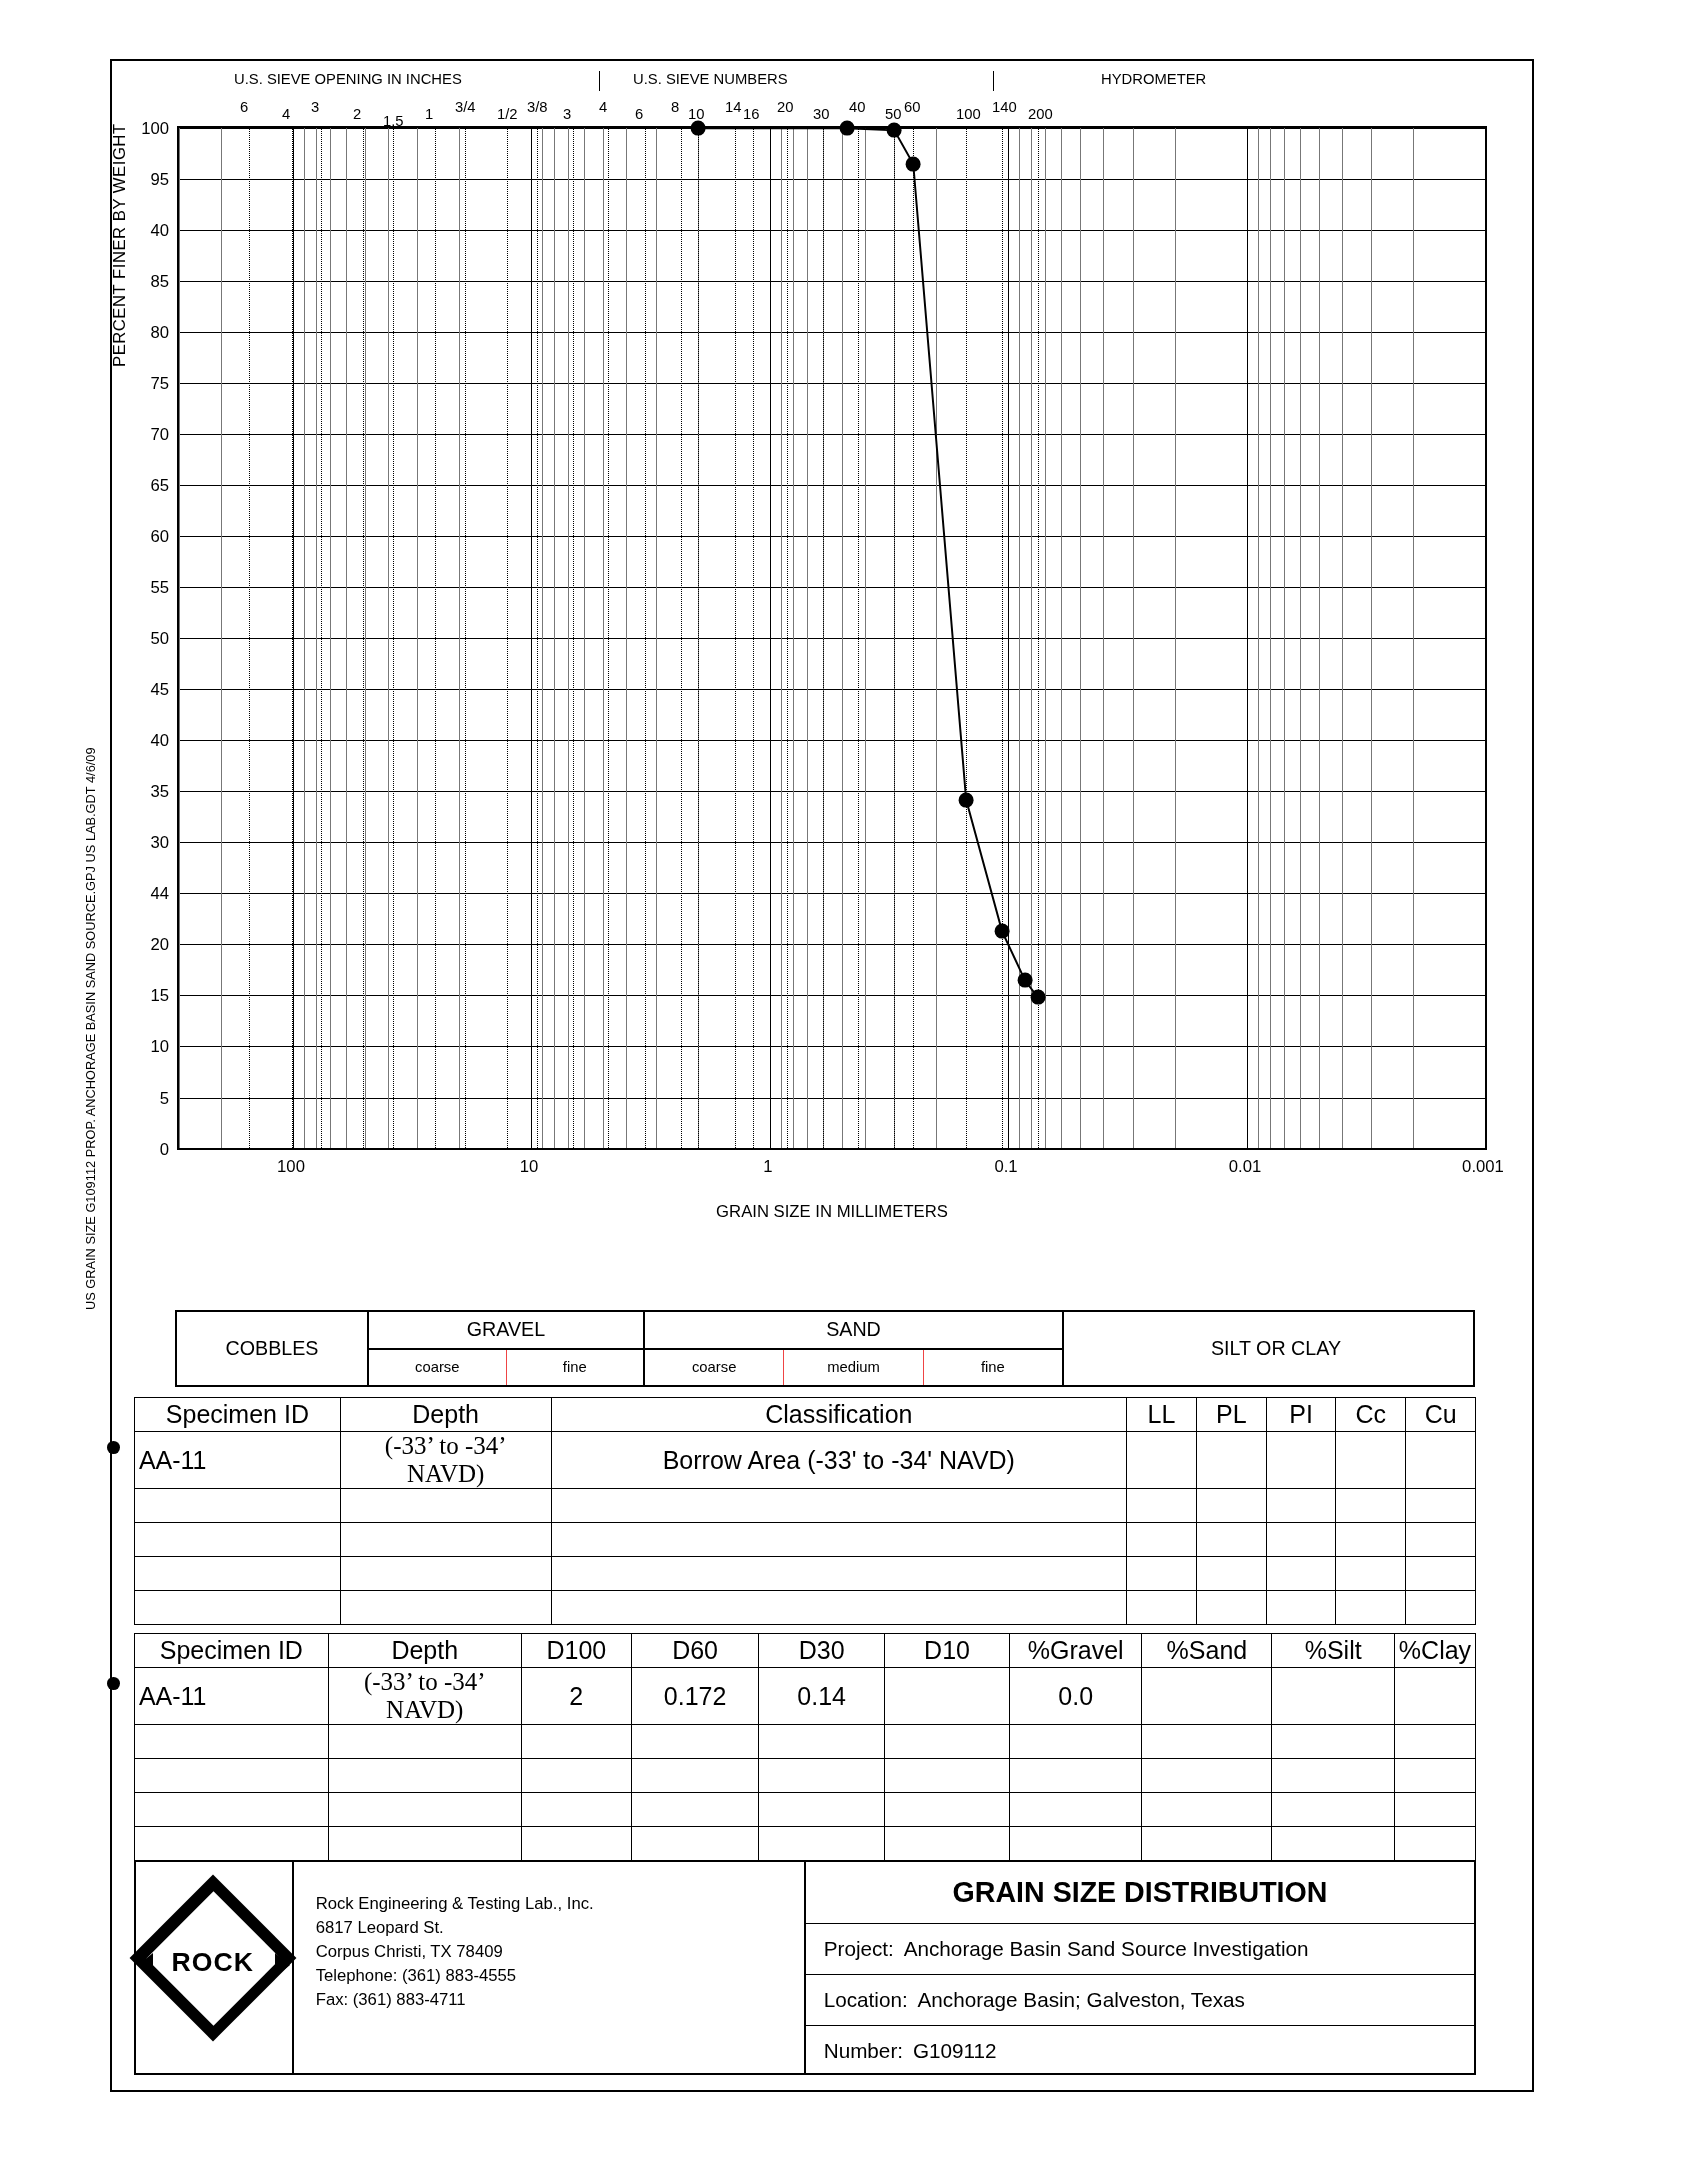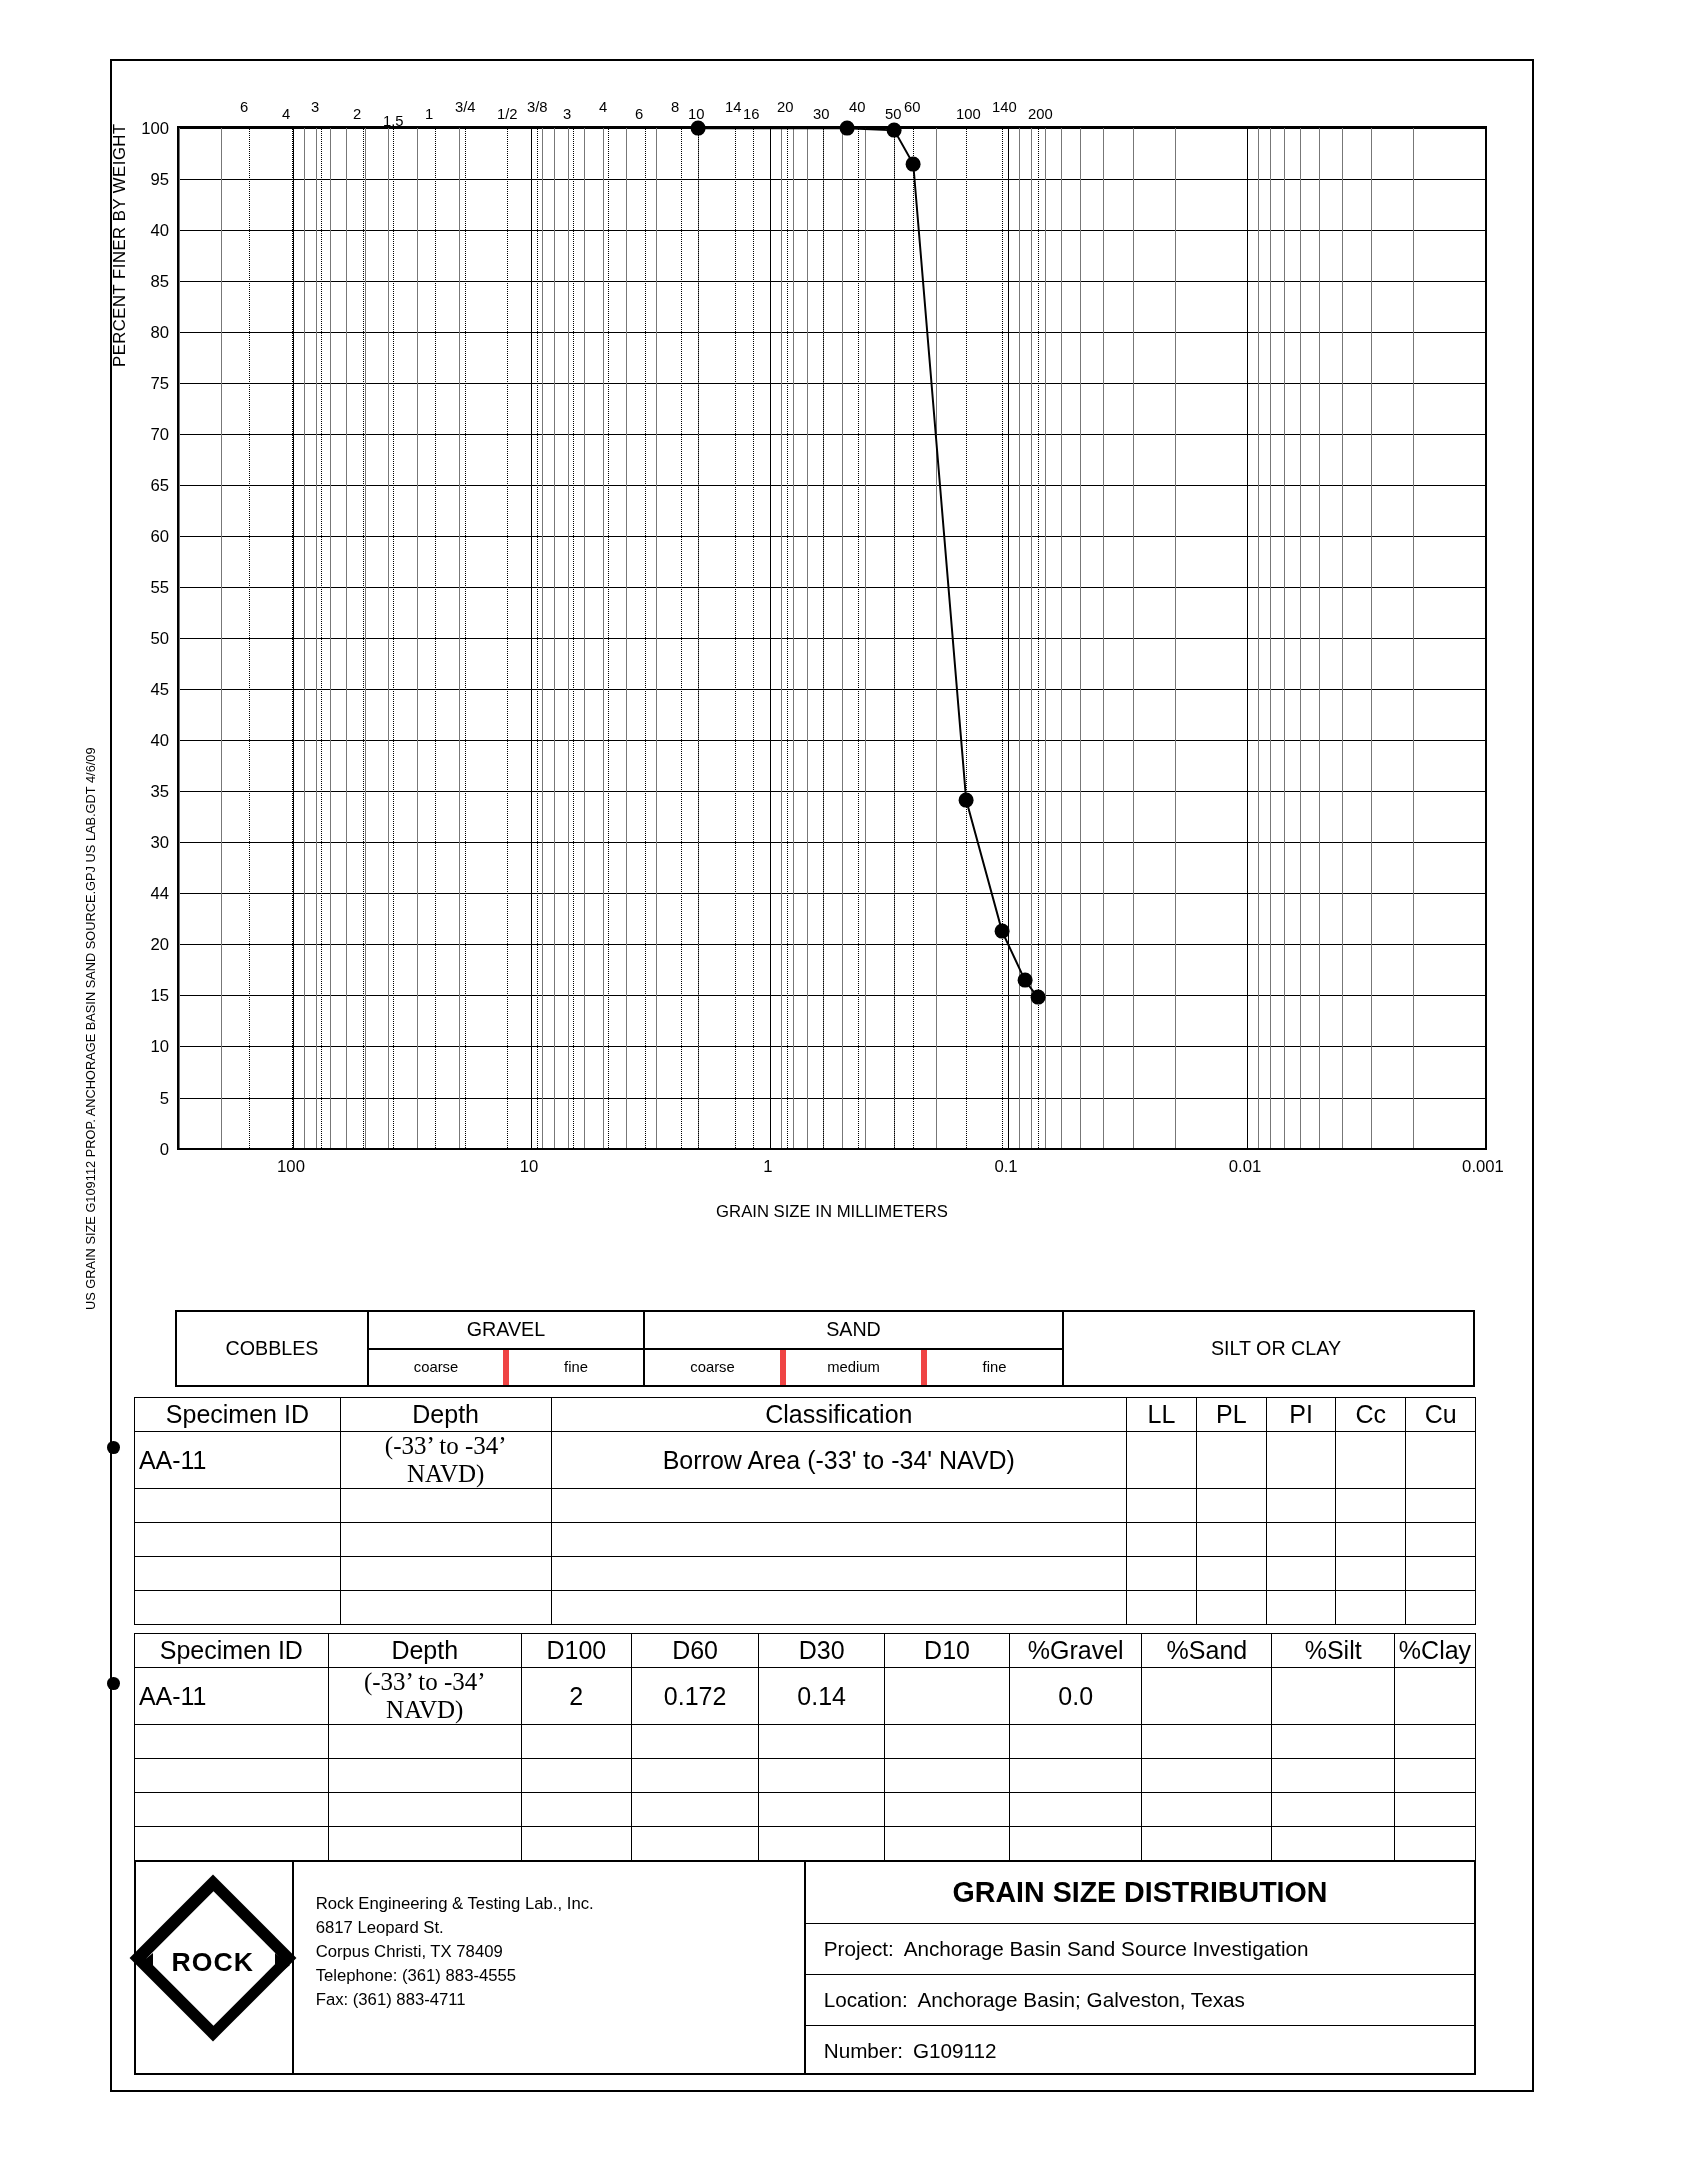--- a/index.html
+++ b/index.html
@@ -22,21 +22,21 @@
   .xlab{position:absolute;font-size:16.7px;text-align:center;transform:translateX(-50%);}
   .ytitle{position:absolute;left:-5.9px;top:296px;font-size:16.7px;transform:rotate(-90deg);transform-origin:left top;white-space:nowrap;letter-spacing:0.5px;}
   .xtitle{position:absolute;left:61px;width:1310px;top:1131px;text-align:center;font-size:16.7px;}
   .pt{position:absolute;width:14.8px;height:14.8px;border-radius:50%;background:#000;transform:translate(-7.4px,-7.4px);}
   
   .classrow{position:absolute;left:175px;top:1310px;width:1300px;height:77px;border:2px solid #000;box-sizing:border-box;display:flex;}
   .classrow .cell{border-right:2px solid #000;box-sizing:border-box;display:flex;flex-direction:column;}
   .classrow .cell:last-child{border-right:none;}
   .classrow .top{flex:1;display:flex;align-items:center;justify-content:center;font-size:19.7px;}
   .classrow .bot{flex:1;display:flex;border-top:2px solid #000;}
-  .classrow .sub{flex:1;display:flex;align-items:center;justify-content:center;font-size:14.8px;border-right:6px solid #ef4444;}
+  .classrow .sub{flex:1;display:flex;align-items:center;justify-content:center;font-size:14.8px;border-right:1px solid #ef4444;}
   .classrow .sub:last-child{border-right:none;}
   .classrow .solo{flex:1;display:flex;align-items:center;justify-content:center;font-size:19.7px;padding-left:15px;}
   
   table.spec{position:absolute;border-collapse:collapse;font-size:25px;}
   table.spec td,table.spec th{border:1.5px solid #000;height:33px;padding:0 3.9px;font-weight:normal;}
   .tbl1{left:134px;top:1397px;width:1342px;}
   .tbl2{left:134px;top:1633px;width:1342px;}
   .c-center{text-align:center;}
   .bold{font-weight:bold;}
   .dotmark{display:inline-block;width:12.8px;height:12.8px;border-radius:50%;background:#000;position:absolute;left:-27.6px;top:8.9px;}
@@ -62,20 +62,27 @@
 </head>
 <body>
 
 <div class="page">
   <div class="outer-frame"></div>
 
   <div class="sidetext">US GRAIN SIZE  G109112 PROP. ANCHORAGE BASIN SAND SOURCE.GPJ  US LAB.GDT  4/6/09</div>
 
   <div class="chart-wrap">
 
+    <div class="hdr-row">
+      <span class="lbl" style="left:118px;">U.S. SIEVE OPENING IN INCHES</span>
+      <span class="tick" style="left:483px;"></span>
+      <span class="lbl" style="left:517px;">U.S. SIEVE NUMBERS</span>
+      <span class="tick" style="left:877px;"></span>
+      <span class="lbl" style="left:985px;">HYDROMETER</span>
+    </div>
 
     <div class="sieve-nums" id="sieve-nums">
         <span style="left: 124px; top: 2px;">6</span>
         <span style="left: 166px; top: 9.9px;">4</span>
         <span style="left: 195px; top: 2px;">3</span>
         <span style="left: 237px; top: 9.9px;">2</span>
         <span style="left: 267px; top: 16px;">1.5</span>
         <span style="left: 309px; top: 9.9px;">1</span>
         <span style="left: 339px; top: 2px;">3/4</span>
         <span style="left: 381px; top: 9.9px;">1/2</span>

